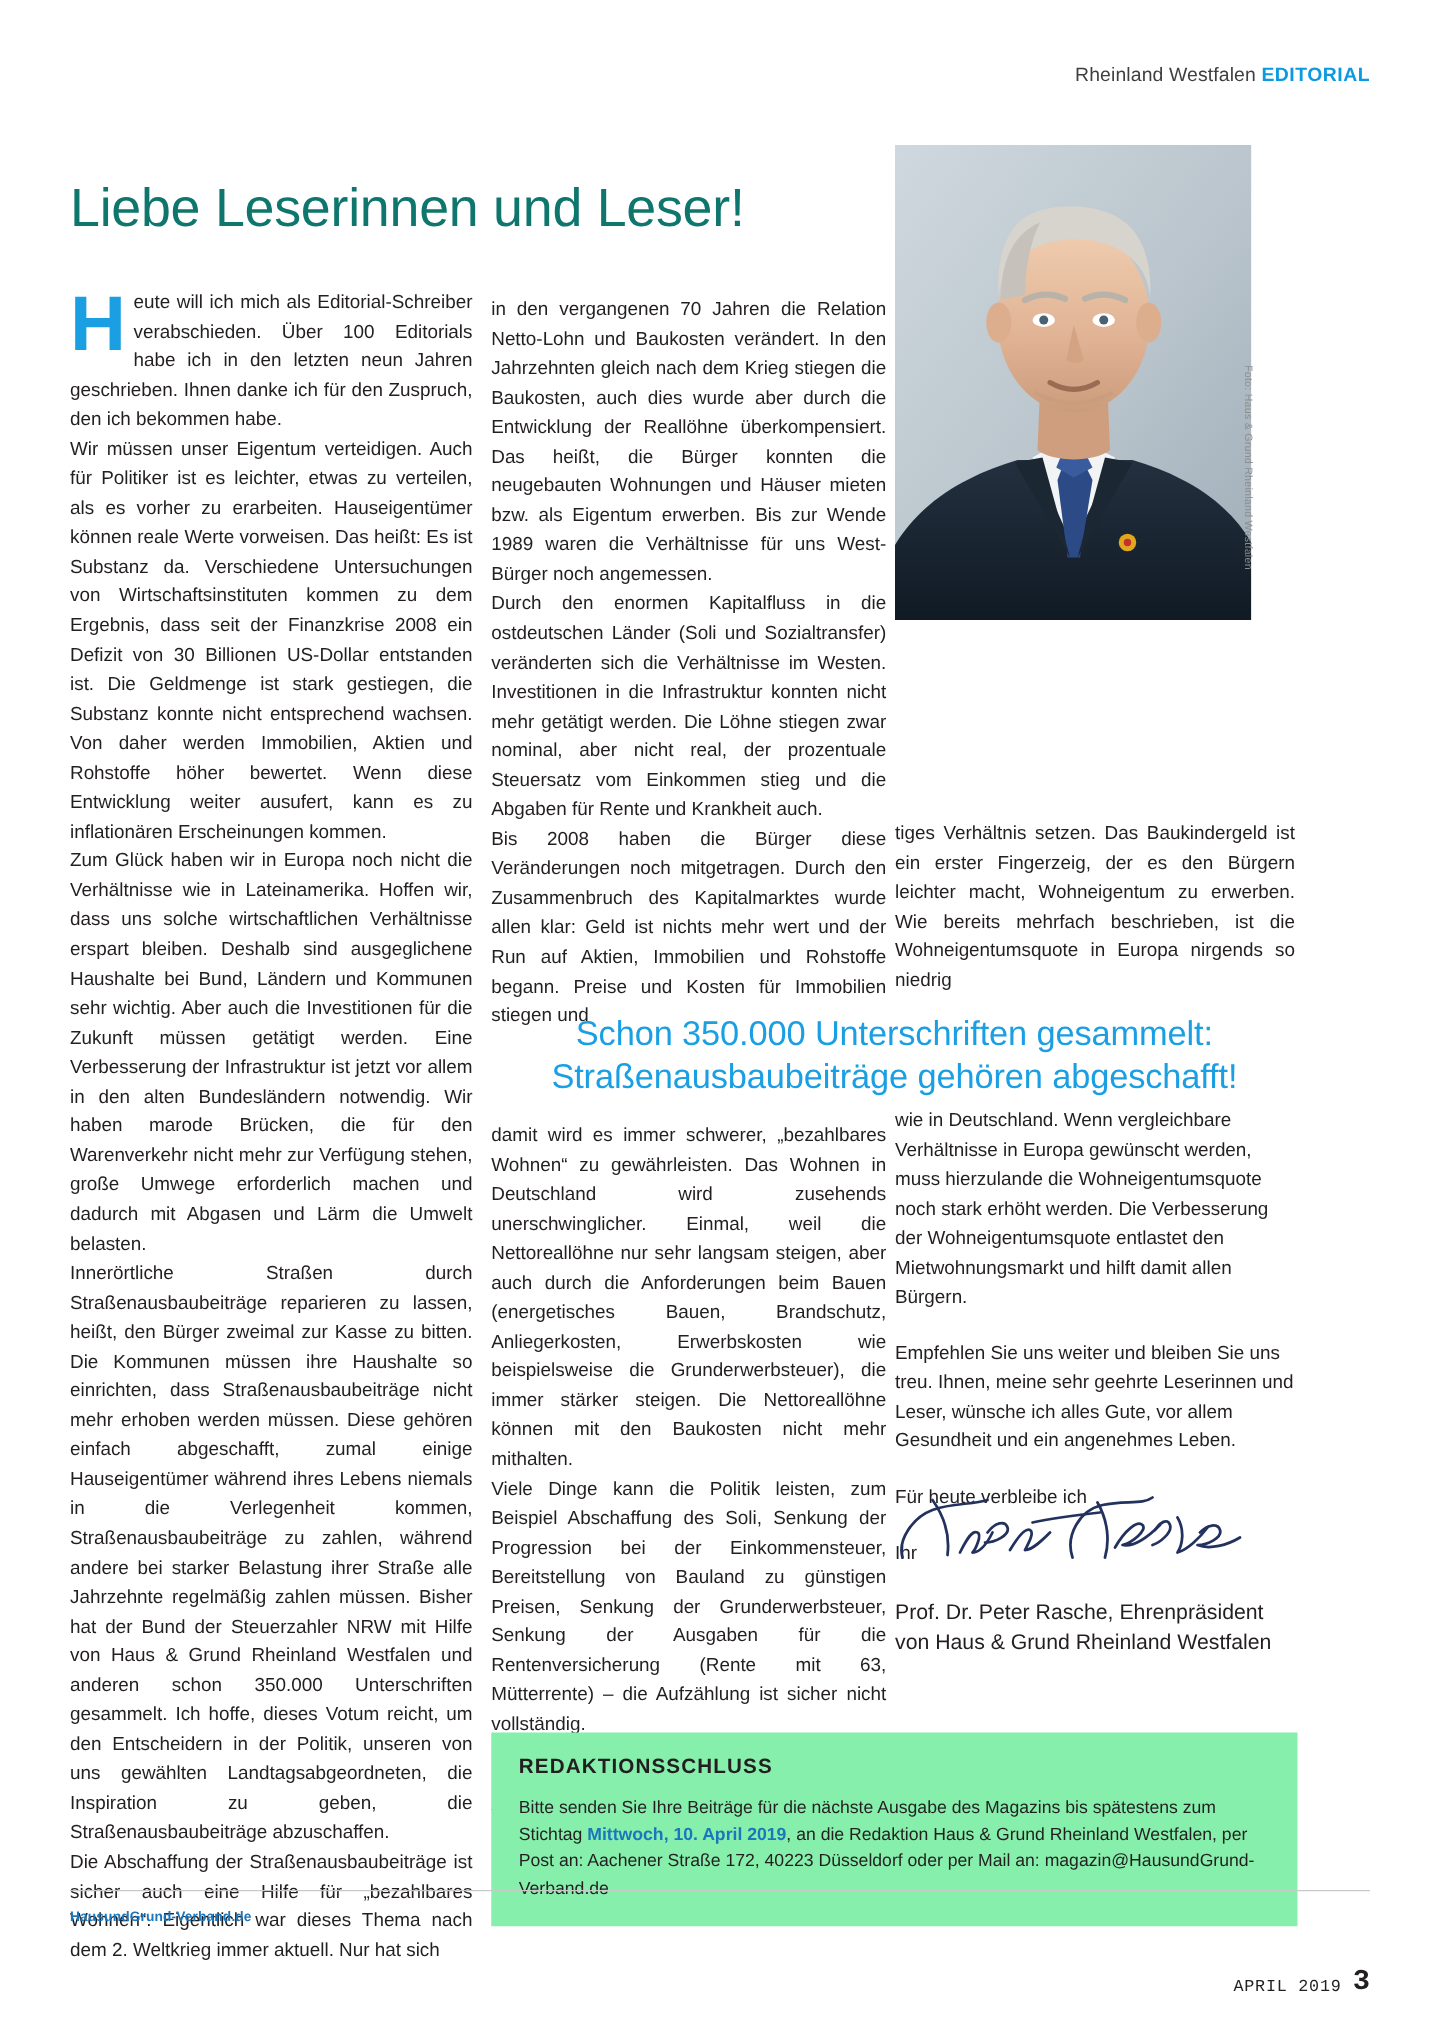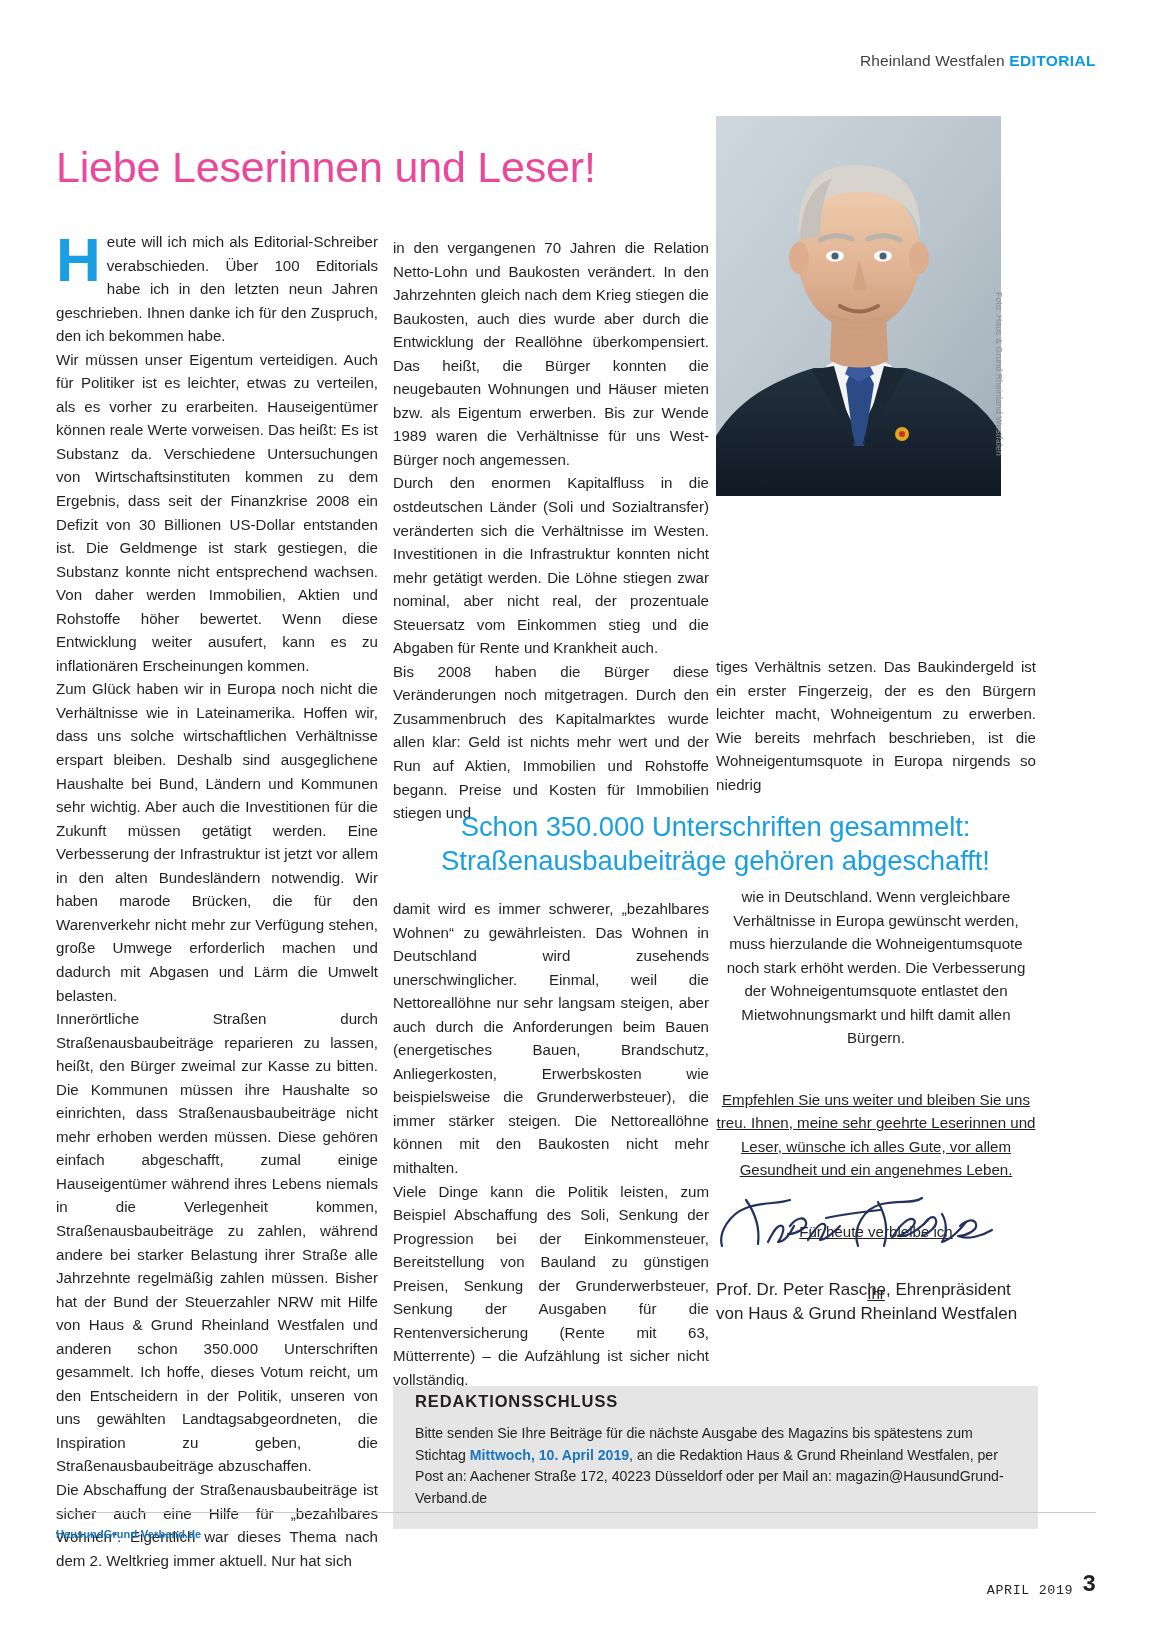--- a/index.html
+++ b/index.html
@@ -38,21 +38,21 @@
     letter-spacing: 0.4px;
   }
 
   
   .headline {
     position: absolute;
     left: 56px;
     top: 116px;
     font-size: 43px;
     line-height: 1.05;
-    color: #ec4899;
+    color: #0f766e;
     font-weight: 400;
     letter-spacing: -0.2px;
     white-space: nowrap;
   }
 
   
   .portrait {
     position: absolute;
     left: 716px;
     top: 116px;
@@ -135,23 +135,23 @@
     left: 393px;
     top: 885px;
     width: 316px;
     margin-top: 12px;
   }
   
   #col3bot {
     left: 716px;
     top: 885px;
     width: 320px;
-    text-align: center;
-  }
-  #col3bot p + p { margin-top: 38px; text-decoration: underline; }
+    text-align: left;
+  }
+  #col3bot p + p { margin-top: 21px; }
 
   .signature {
     position: absolute;
     left: 716px;
     top: 1196px;
     width: 310px;
     height: 62px;
   }
   .byline {
     position: absolute;
@@ -162,22 +162,22 @@
     line-height: 23.55px;
     color: #231f20;
   }
 
   
   .infobox {
     position: absolute;
     left: 393px;
     top: 1386px;
     width: 645px;
-    background: #e5e5e5;
-    padding: 6px 22px 20px 22px;
+    background: #86efac;
+    padding: 18px 22px 20px 22px;
     box-sizing: border-box;
   }
   .infobox h3 {
     margin: 0 0 12px 0;
     font-size: 16.5px;
     font-weight: bold;
     letter-spacing: 0.9px;
     color: #231f20;
   }
   .infobox p {

